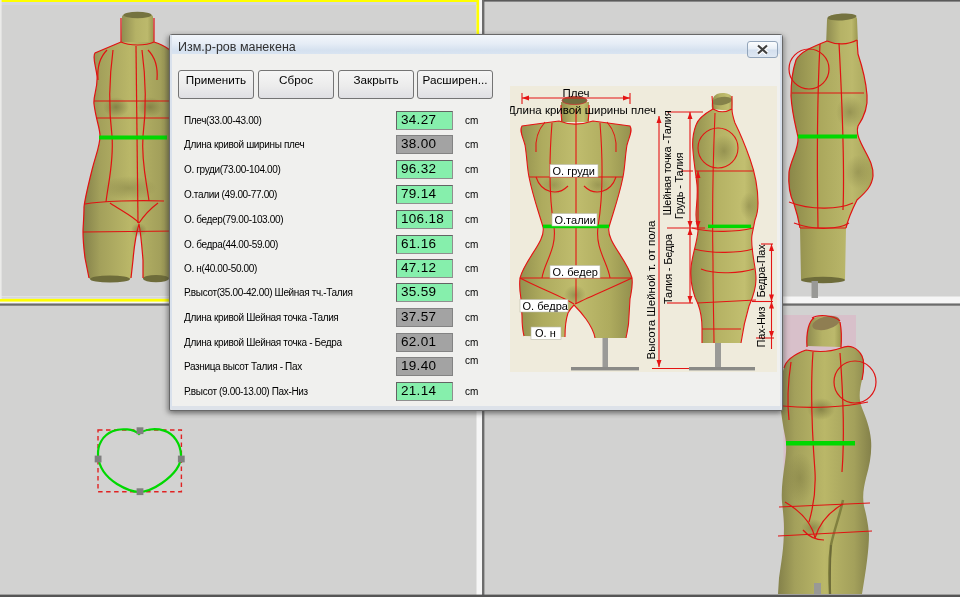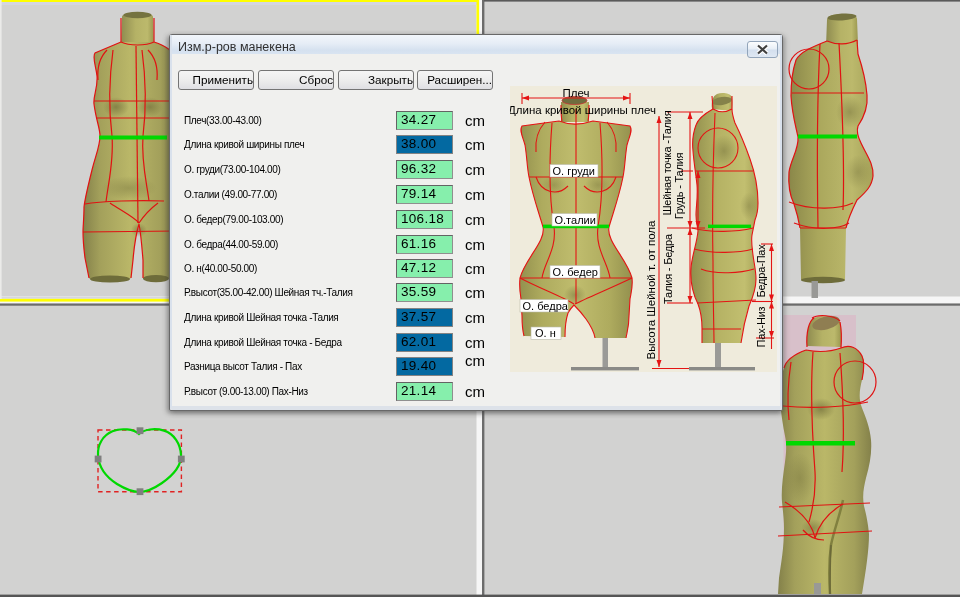--- a/index.html
+++ b/index.html
@@ -2,25 +2,25 @@
 <html><head><meta charset="utf-8">
 <style>
 html,body{margin:0;padding:0}
 body{width:960px;height:597px;overflow:hidden;font-family:"Liberation Sans",sans-serif}
 #root{position:absolute;left:0;top:0;width:960px;height:597px;background:#d2d2d1}
 #bg{position:absolute;left:0;top:0}
 .dlg{position:absolute;left:169px;top:34px;width:612px;height:375px;background:#f0f0ee;border:1.5px solid #686868;border-radius:3px 3px 2px 2px;z-index:5;box-shadow:-2px 2px 5px rgba(60,60,60,0.45),2px 2px 5px rgba(60,60,60,0.35)}
 .frame{position:absolute;left:0;top:0;right:0;bottom:0;border:2px solid #d9e1ec;border-top:none;border-bottom:4px solid #dde2e9;pointer-events:none;border-radius:0 0 2px 2px}
 .tb{position:absolute;left:0;top:0;right:0;height:19px;background:linear-gradient(180deg,#f2f6fb 0%,#e6edf6 45%,#d5e1ef 80%,#d9e4f1 100%);border-radius:2px 2px 0 0;font-size:12.5px;color:#303030;line-height:25px;padding-left:8px;box-sizing:border-box}
 .cls{position:absolute;left:577px;top:6px;width:31px;height:17px;background:linear-gradient(180deg,#fcfdfe,#e7eef6 48%,#d3dfee 52%,#dfe8f3);border:1px solid #93a5ba;border-radius:3px;box-sizing:border-box}
-.btn{position:absolute;width:76px;height:20px;background:linear-gradient(180deg,#f5f5f5,#ececec 55%,#dfdfe3);border:1px solid #747474;border-radius:3px;font-size:11.7px;color:#000;text-align:right;line-height:18px;box-sizing:border-box;font-family:"Liberation Sans",sans-serif}
+.btn{position:absolute;width:76px;height:29px;background:linear-gradient(180deg,#f5f5f5,#ececec 55%,#dfdfe3);border:1px solid #747474;border-radius:3px;font-size:11.7px;color:#000;text-align:center;line-height:18px;box-sizing:border-box;font-family:"Liberation Sans",sans-serif}
 .lb{position:absolute;left:14px;height:19px;line-height:19px;font-size:10px;letter-spacing:-0.35px;color:#000;white-space:nowrap}
 .inp{position:absolute;left:226px;width:57px;height:19px;background:#86efac;border:1px solid #636363;border-right-color:#8f8f8f;border-bottom-color:#8f8f8f;box-sizing:border-box;font-size:13.5px;letter-spacing:0.3px;line-height:16px;padding-left:4px;color:#000}
-.ro{background:#0369a1;border-color:#838383}
-.cm{position:absolute;left:295px;height:19px;line-height:19px;font-size:15px;color:#000}
+.ro{background:#a3a3a3;border-color:#838383}
+.cm{position:absolute;left:295px;height:19px;line-height:19px;font-size:10px;color:#000}
 </style></head>
 <body>
 <div id="root">
 <svg id="bg" width="960" height="597" viewBox="0 0 960 597">
  <defs>
   <linearGradient id="gb1" x1="0" y1="0" x2="1" y2="0">
    <stop offset="0" stop-color="#84814a"></stop>
           <stop offset="0.18" stop-color="#a3a05b"></stop>
           <stop offset="0.5" stop-color="#bab768"></stop>
           <stop offset="0.82" stop-color="#a3a05b"></stop>

